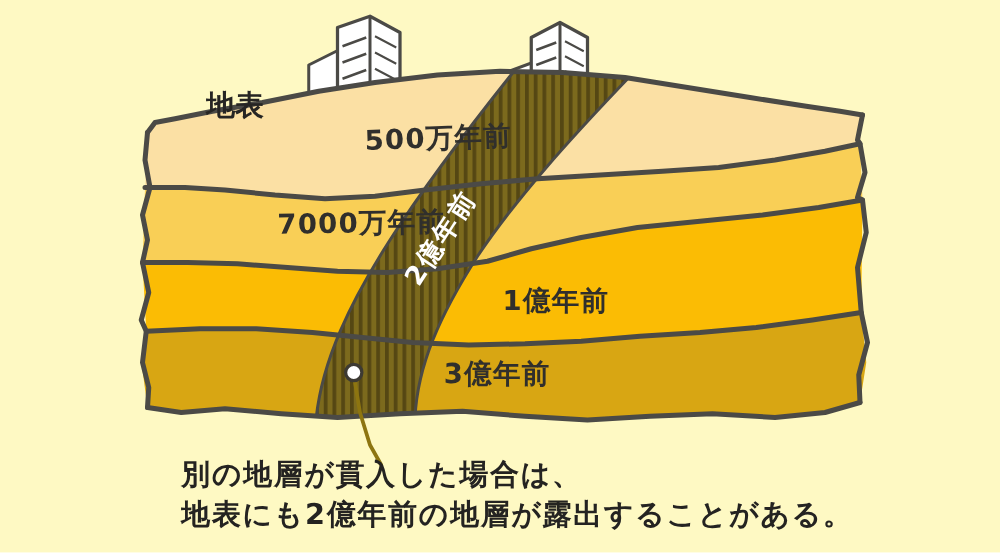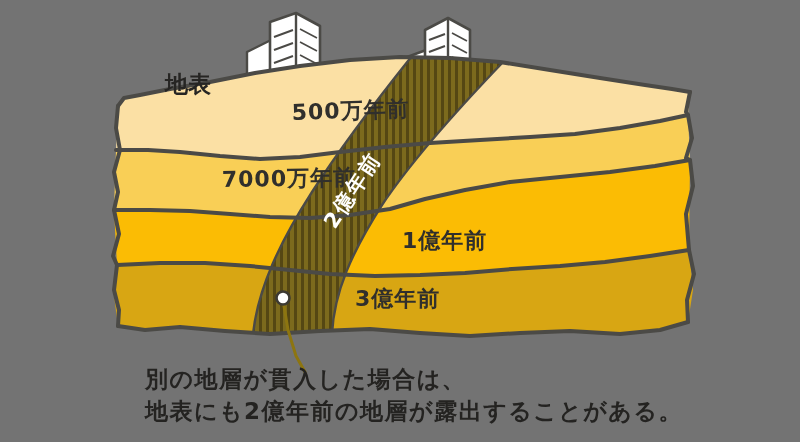--- a/index.html
+++ b/index.html
@@ -10,21 +10,21 @@
   body {
     width: 800px;
     height: 442px;
     overflow: hidden;
     font-family: "DejaVu Sans", "Liberation Sans", sans-serif;
   }
   #stage {
     position: relative;
     width: 800px;
     height: 442px;
-    background: #737373;
+    background: #fef9c3;
   }
   #figure-svg {
     position: absolute;
     left: 0;
     top: 0;
     width: 800px;
     height: 442px;
     display: block;
   }
   .strata-label {

